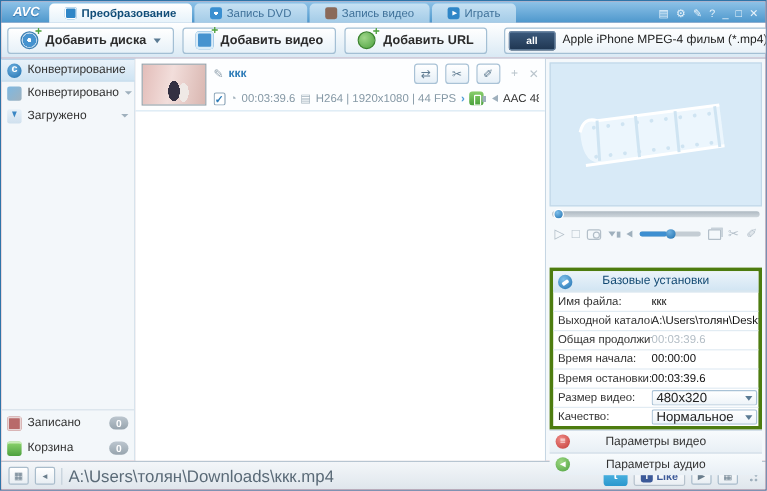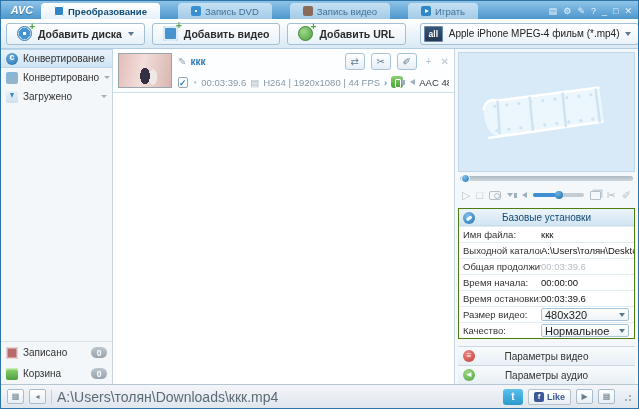--- a/index.html
+++ b/index.html
@@ -2,21 +2,21 @@
 <html><head>
 <meta charset="utf-8">
 <style>
   * { margin:0; padding:0; box-sizing:border-box; }
   html,body { width:639px; height:409px; font-family:"Liberation Sans", sans-serif; }
   .window { width:639px; height:409px; border:1px solid #2e74a8; display:flex; flex-direction:column; background:#fca5a5; overflow:hidden; }
 
   
   .tabbar { height:18px; background:linear-gradient(#8fc3e8,#4d97cc); display:flex; align-items:flex-end; padding-left:2px; flex:0 0 auto; }
   .logo { width:38px; height:18px; color:#fff; font-weight:bold; font-style:italic; font-size:11px; display:flex; align-items:center; justify-content:center; text-shadow:0 1px 1px #2a6ea8; }
-  .tab { height:16px; padding:0 13px; display:flex; align-items:center; gap:4px; font-size:9.5px; color:#3f7199; background:linear-gradient(#c6e1f3,#a3cbe7); border-radius:4px 4px 0 0; margin-right:18px; white-space:nowrap; }
+  .tab { height:16px; padding:0 13px; display:flex; align-items:center; gap:4px; font-size:9.5px; color:#3f7199; background:linear-gradient(#c6e1f3,#a3cbe7); border-radius:4px 4px 0 0; margin-right:2px; white-space:nowrap; }
   .tab.active { background:linear-gradient(#ffffff,#e6f2fa); color:#114d78; font-weight:bold; }
   .tab .tabicon { width:10px; height:10px; border-radius:2px; display:inline-block; }
   .ti-convert { background:#2f86c7; box-shadow:inset 0 0 0 1px #fff; }
   .ti-dvd { width:10px; height:10px; border-radius:50%; background:radial-gradient(circle at 50% 50%, #fff 0 20%, #3a8fd0 21% 100%); }
   .ti-video { background:#8a6a5a; border-radius:2px; }
   .ti-play { width:11px; height:11px; border-radius:50%; background:#2f86c7; position:relative; }
   .ti-play::after { content:""; position:absolute; left:4px; top:3px; border-left:4px solid #fff; border-top:2.5px solid transparent; border-bottom:2.5px solid transparent; }
   .winctl { margin-left:auto; display:flex; align-items:center; gap:6px; padding:0 6px 3px 0; color:#eaf4fb; font-size:9px; }
   .winctl span { cursor:default; line-height:10px; }
 
@@ -24,21 +24,21 @@
   .toolbar { height:30px; flex:0 0 auto; background:linear-gradient(#ffffff,#d9e9f4); border-bottom:1px solid #b3cde2; display:flex; align-items:center; gap:7px; padding:0 5px; }
   .tbtn { height:22px; border:1px solid #a3bfd4; border-radius:3px; background:linear-gradient(#ffffff,#e7f1f8); display:flex; align-items:center; gap:6px; padding:0 10px; font-size:10.5px; font-weight:bold; color:#2b2b2b; white-space:nowrap; box-shadow:0 1px 0 #fff inset; }
   .addicon { position:relative; width:15px; height:15px; }
   .ic-disc { border-radius:50%; background:radial-gradient(circle at 50% 50%, #fff 0 18%, #4693cf 19% 60%, #bcd9ef 61%); border:1px solid #3d7fb2; }
   .ic-film { border-radius:3px; background:#4693cf; box-shadow:inset 0 0 0 2px #d9ecf8; }
   .ic-globe { border-radius:50%; background:radial-gradient(circle at 35% 35%, #9fd68a, #4da13f); border:1px solid #3c8430; }
   .addicon::after { content:"+"; position:absolute; right:-4px; top:-6px; color:#4da13f; font-weight:bold; font-size:10px; text-shadow:0 0 1px #fff; }
   .dd-arrow { width:0; height:0; border-left:3.5px solid transparent; border-right:3.5px solid transparent; border-top:4px solid #5a7a93; display:inline-block; }
   .tb-spacer { flex:1; }
   .format-select { height:22px; border:1px solid #a3bfd4; border-radius:3px; background:linear-gradient(#ffffff,#eaf2f8); display:flex; align-items:center; gap:6px; padding:0 7px 0 3px; }
-  .all-badge { width:19px; height:16px; background:linear-gradient(#3c5a7d,#1e3550); border-radius:2px; color:#fff; font-size:8.5px; font-weight:bold; display:flex; align-items:center; justify-content:center; box-shadow:inset 0 0 0 1px #6e8aa8; }
+  .all-badge { width:39px; height:16px; background:linear-gradient(#3c5a7d,#1e3550); border-radius:2px; color:#fff; font-size:8.5px; font-weight:bold; display:flex; align-items:center; justify-content:center; box-shadow:inset 0 0 0 1px #6e8aa8; }
   .format-text { font-size:10px; color:#222; white-space:nowrap; }
 
   
   .content { flex:1; display:flex; min-height:0; }
 
   
   .sidebar { width:112px; flex:0 0 auto; background:#f3f7fa; border-right:1px solid #c6d6e3; display:flex; flex-direction:column; }
   .sb-header { height:18px; line-height:18px; padding-left:7px; color:#93a5b2; font-size:10.5px; }
   .sb-item { height:19px; display:flex; align-items:center; gap:5px; padding:0 5px; font-size:10px; color:#333; border-top:1px solid transparent; border-bottom:1px solid transparent; white-space:nowrap; }
   .sb-item.selected { background:linear-gradient(#e9f2fa,#cfe4f3); border-color:#bcd6ea; }
@@ -91,21 +91,21 @@
   .ctl { line-height:14px; }
   .cam { width:13px; height:9px; border:1px solid #b3bfc9; border-radius:2px; position:relative; }
   .cam::after { content:""; position:absolute; left:4px; top:1.5px; width:4px; height:4px; border:1px solid #b3bfc9; border-radius:50%; }
   .tri-dn { width:0; height:0; border-left:3px solid transparent; border-right:3px solid transparent; border-top:4px solid #9fb0bd; }
   .vol { width:58px; height:4px; background:#c4cdd4; border-radius:2px; position:relative; }
   .vol-fill { position:absolute; left:0; top:0; height:4px; width:45%; background:#3d8fd1; border-radius:2px; }
   .vol-dot { position:absolute; left:43%; top:-2px; width:8px; height:8px; border-radius:50%; background:radial-gradient(circle at 35% 30%,#6fb1e0,#1f6fae); }
   .frames-ic { width:12px; height:9px; border:1px solid #b3bfc9; border-radius:1px; box-shadow:2px -2px 0 -0.5px #c8d2da; }
 
   
-  .settings { margin-top:3px; border:1px solid #4d7c0f; background:#fff; flex:0 0 auto; }
+  .settings { margin-top:18px; border:3px solid #4d7c0f; background:#fff; flex:0 0 auto; }
   .s-header { height:17px; background:linear-gradient(#ecf4fa,#d2e5f3); display:flex; align-items:center; justify-content:center; position:relative; font-size:10px; color:#134a73; border-bottom:1px solid #c8dcEA; }
   .s-hicon { position:absolute; left:4px; top:2.5px; width:12px; height:12px; border-radius:50%; background:radial-gradient(circle at 38% 32%, #7fc0ec, #1f6fae); }
   .s-hicon::after { content:""; position:absolute; left:3px; top:5px; width:6px; height:2.5px; background:#fff; border-radius:1px; transform:rotate(-35deg); }
   .s-row { height:16px; display:flex; align-items:center; border-top:1px solid #e2ecf3; font-size:9.5px; }
   .s-row:first-of-type { border-top:none; }
   .s-label { width:82px; flex:0 0 auto; padding-left:4px; color:#333; white-space:nowrap; overflow:hidden; }
   .s-value { flex:1; color:#111; white-space:nowrap; overflow:hidden; display:flex; align-items:center; gap:3px; min-width:0; }
   .s-value.muted { color:#b4bec6; }
   .s-select { width:88px; height:13px; border:1px solid #a9c2d6; border-radius:2px; background:linear-gradient(#ffffff,#eef4f9); display:flex; align-items:center; font-size:11px; color:#222; padding:0 3px; justify-content:space-between; }
   .rp-spacer { flex:1; }

